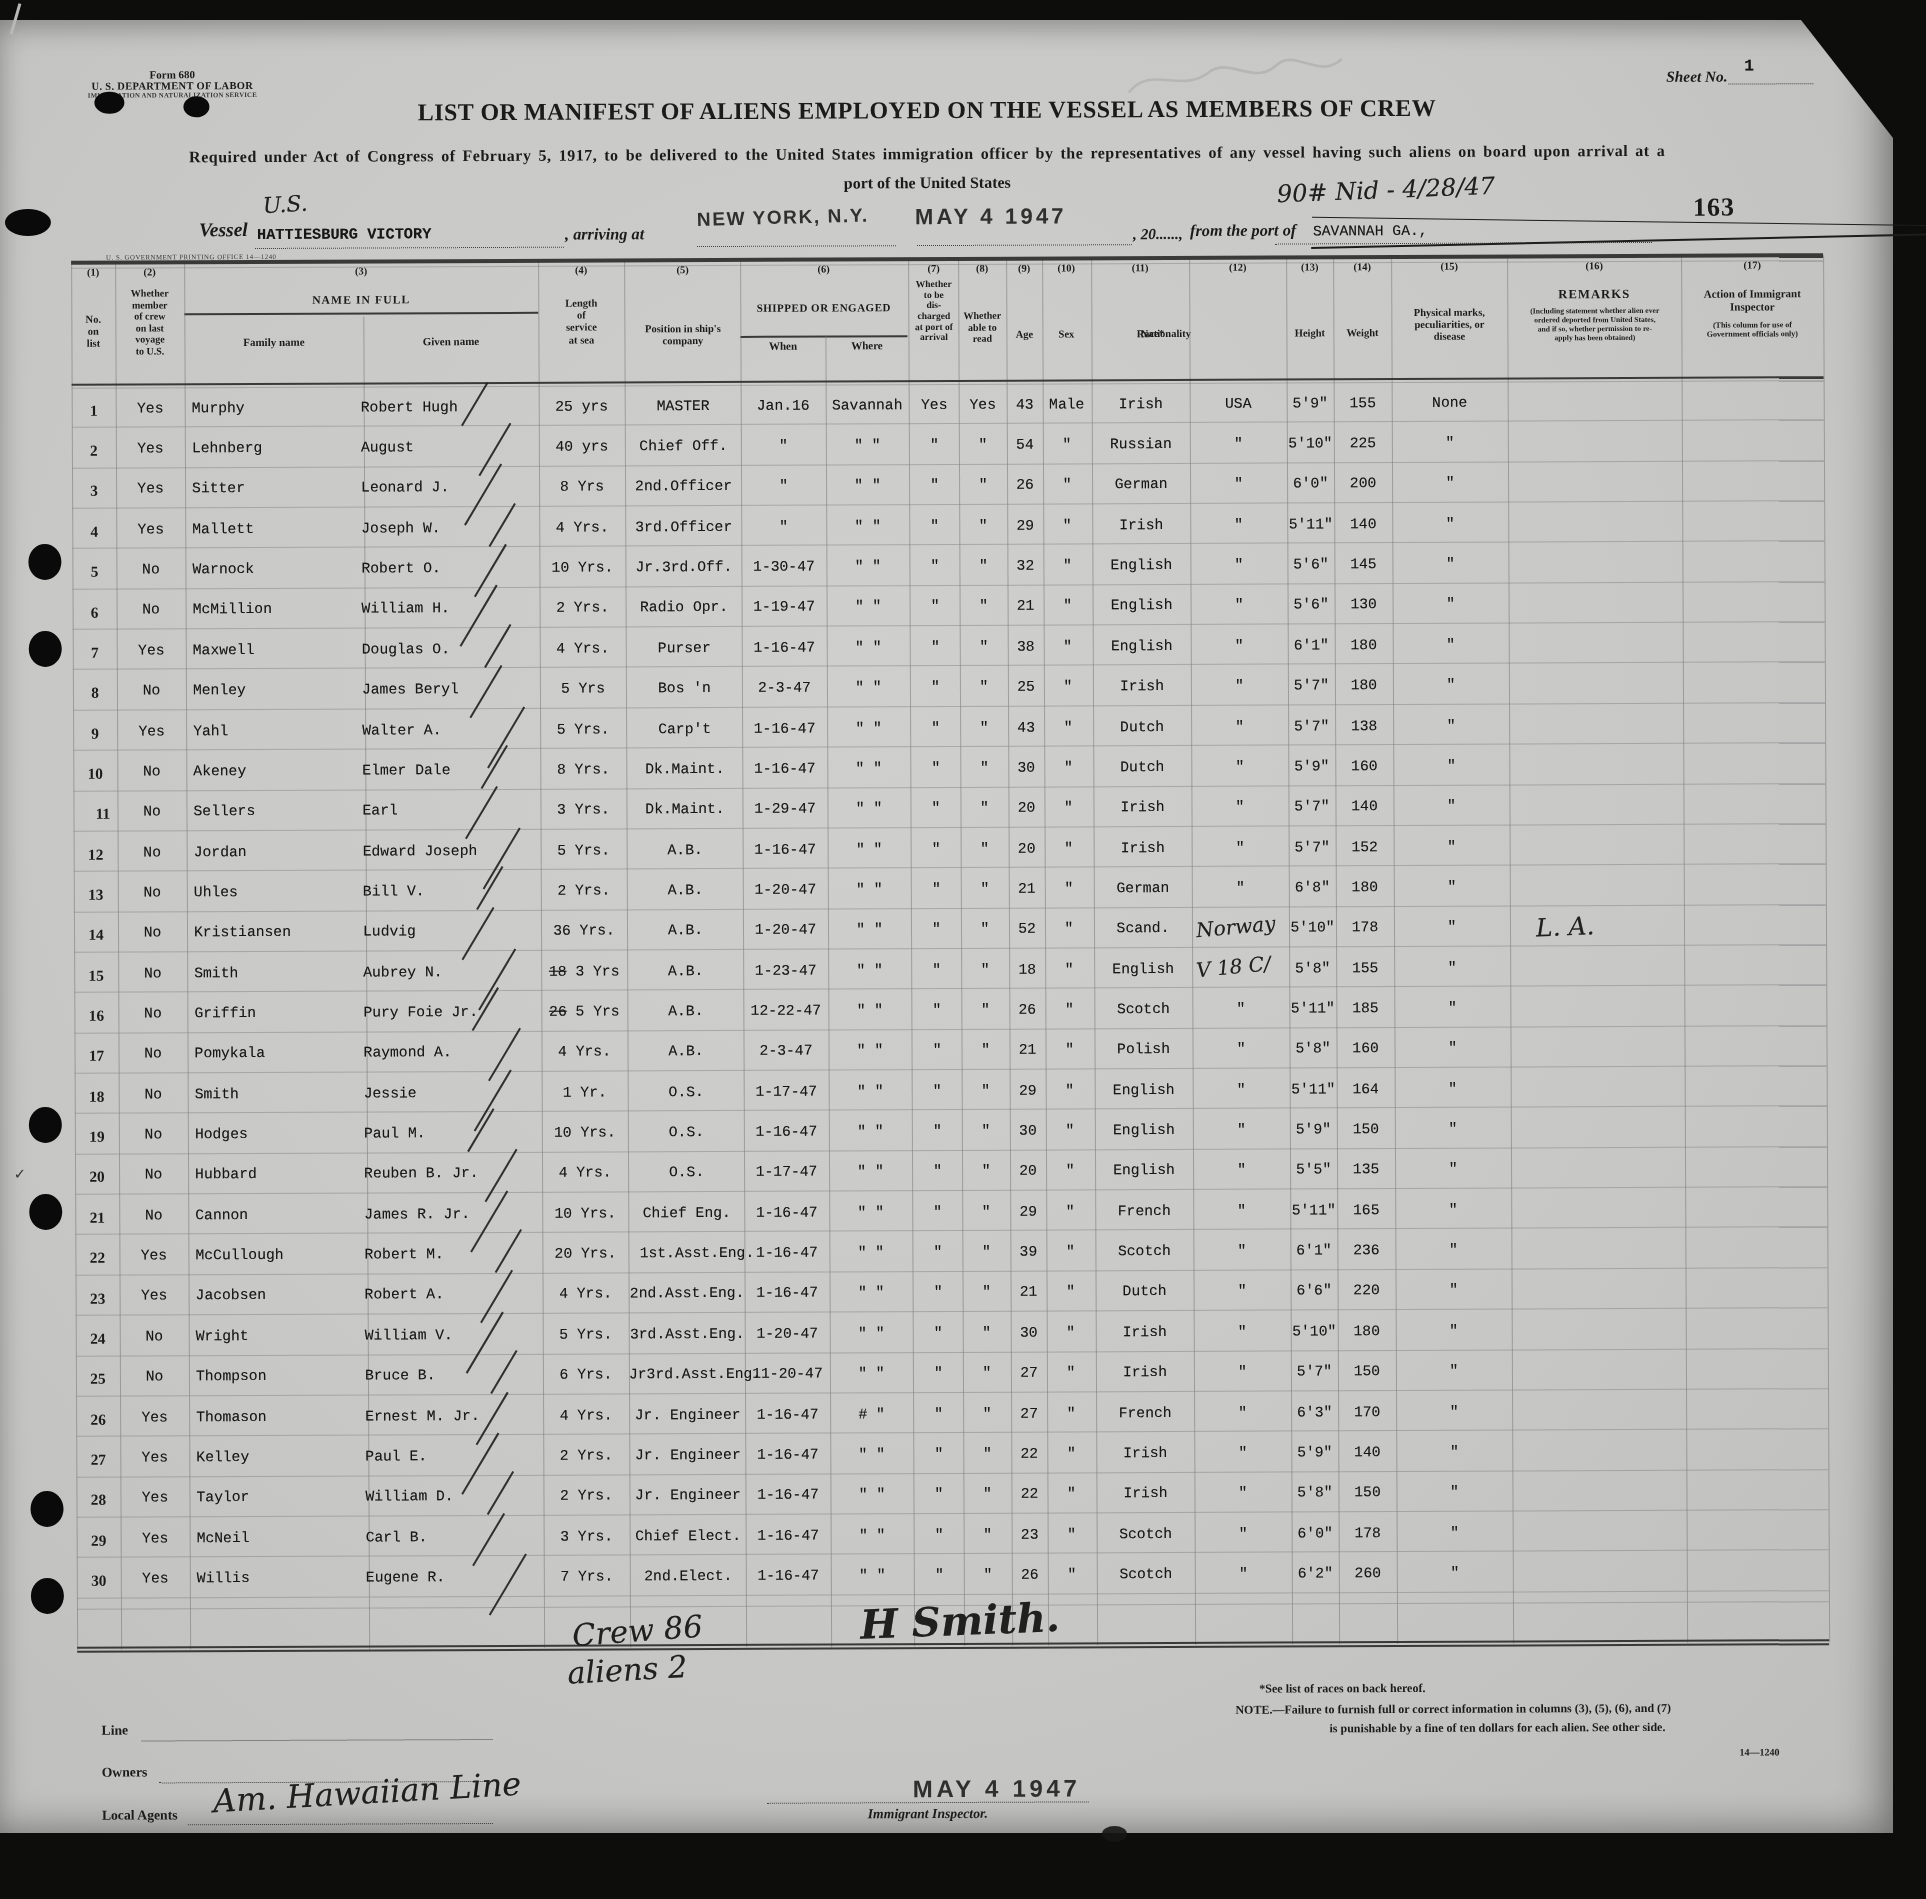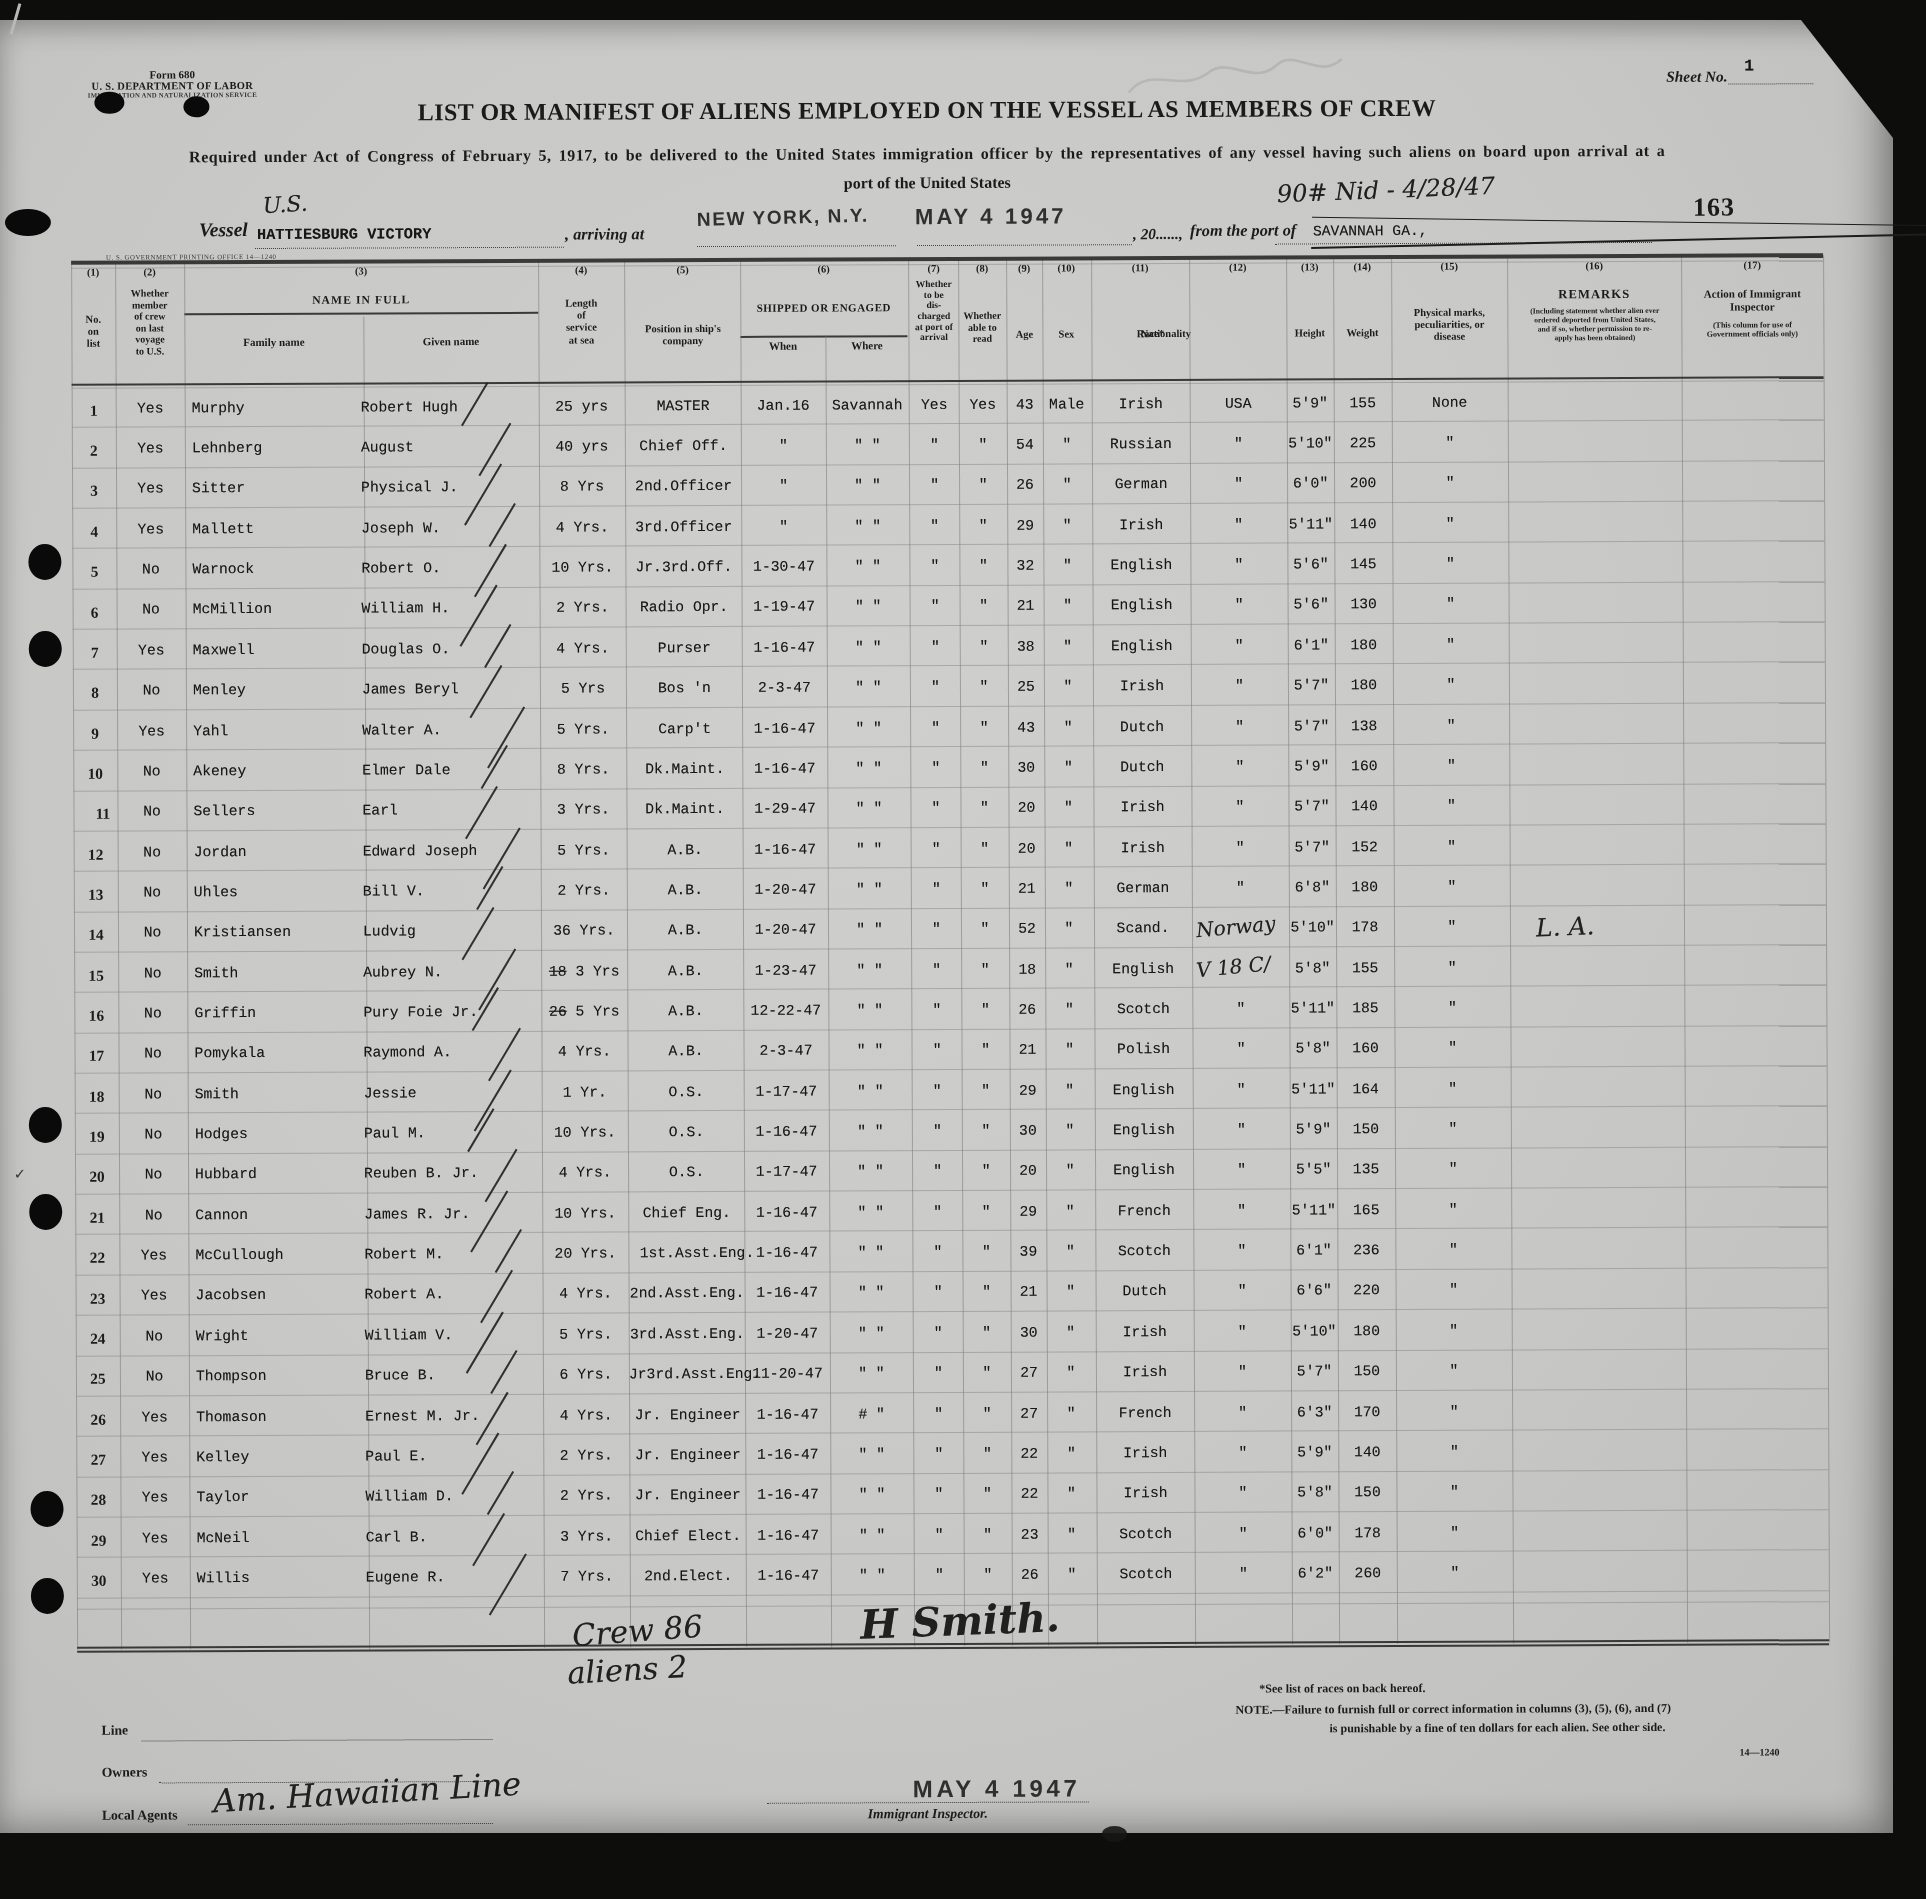--- a/index.html
+++ b/index.html
@@ -263,21 +263,21 @@
             <div class="cell c" style="left: 1336px; top: 417px; width: 58px;">225</div>
             <div class="cell c" style="left: 1394px; top: 417px; width: 116px;">"</div>
             <div class="cell c" style="left: 541px; top: 417px; width: 86px;">40 yrs</div>
             <div class="cell c" style="left: 1192px; top: 417px; width: 97px;">"</div>
             <div class="slash" style="left: 496px; top: 397px; height: 61px;"></div>
           </div>
           <div class="" style="position: absolute; left: 0px; top: 0px;">
             <div class="rown" style="left: 74px; top: 458px; width: 44px;">3</div>
             <div class="cell c" style="left: 118px; top: 457px; width: 69px;">Yes</div>
             <div class="cell" style="left: 194px; top: 457px; width: 168px;">Sitter</div>
-            <div class="cell" style="left: 363px; top: 457px; width: 174px;">Physical J.</div>
+            <div class="cell" style="left: 363px; top: 457px; width: 174px;">Leonard J.</div>
             <div class="cell c" style="left: 627px; top: 457px; width: 117px;">2nd.Officer</div>
             <div class="cell c" style="left: 743px; top: 457px; width: 85px;">"</div>
             <div class="cell c" style="left: 828px; top: 457px; width: 83px;">"  "</div>
             <div class="cell c" style="left: 911px; top: 457px; width: 51px;">"</div>
             <div class="cell c" style="left: 961px; top: 457px; width: 48px;">"</div>
             <div class="cell c" style="left: 1009px; top: 457px; width: 36px;">26</div>
             <div class="cell c" style="left: 1045px; top: 457px; width: 48px;">"</div>
             <div class="cell c" style="left: 1094px; top: 457px; width: 98px;">German</div>
             <div class="cell c" style="left: 1289px; top: 457px; width: 47px;">6'0"</div>
             <div class="cell c" style="left: 1336px; top: 457px; width: 58px;">200</div>

